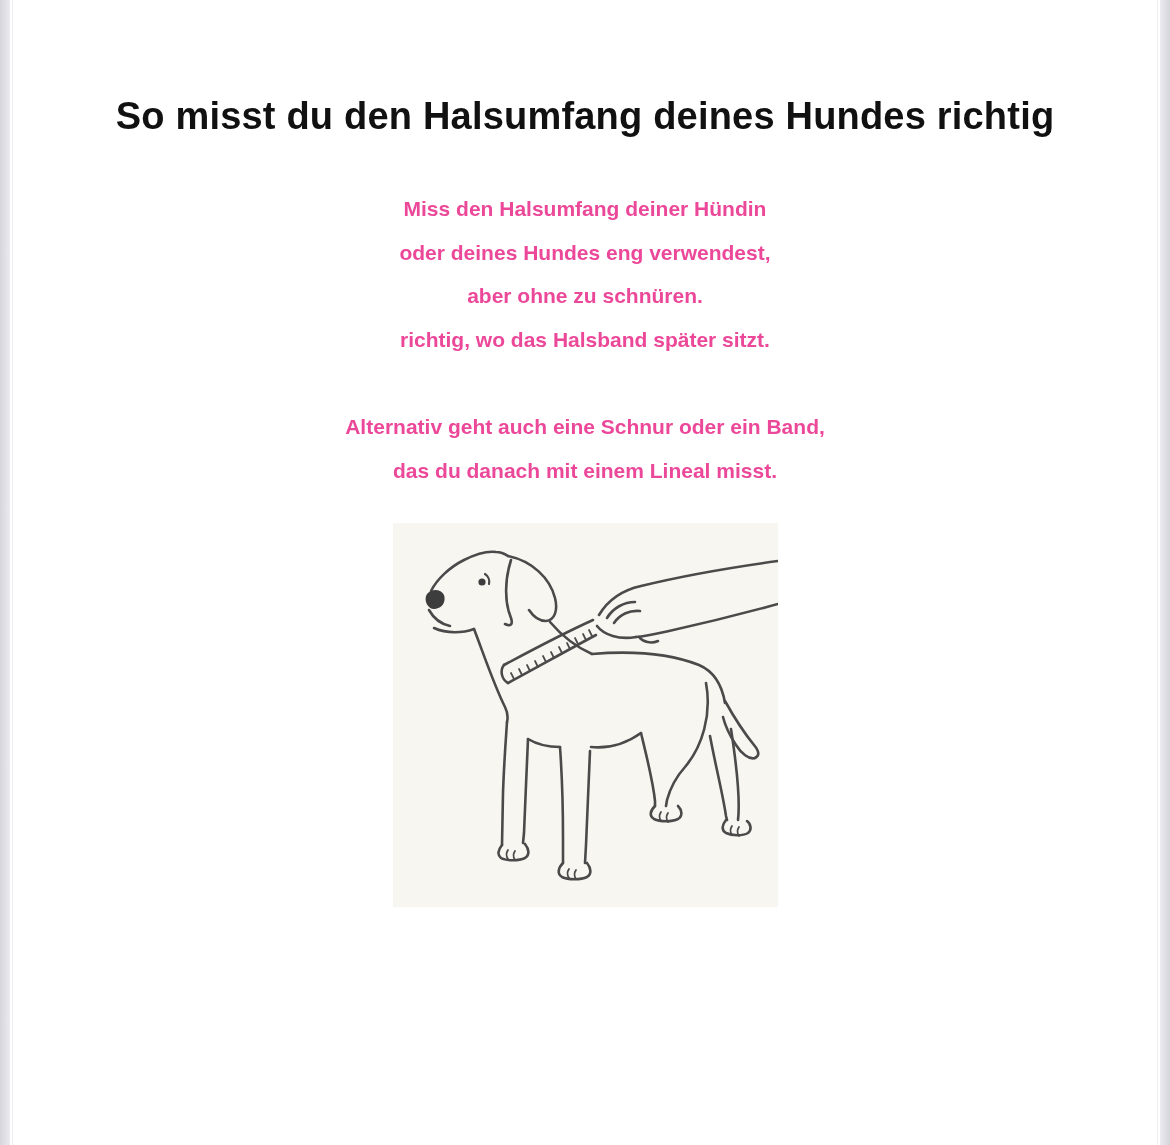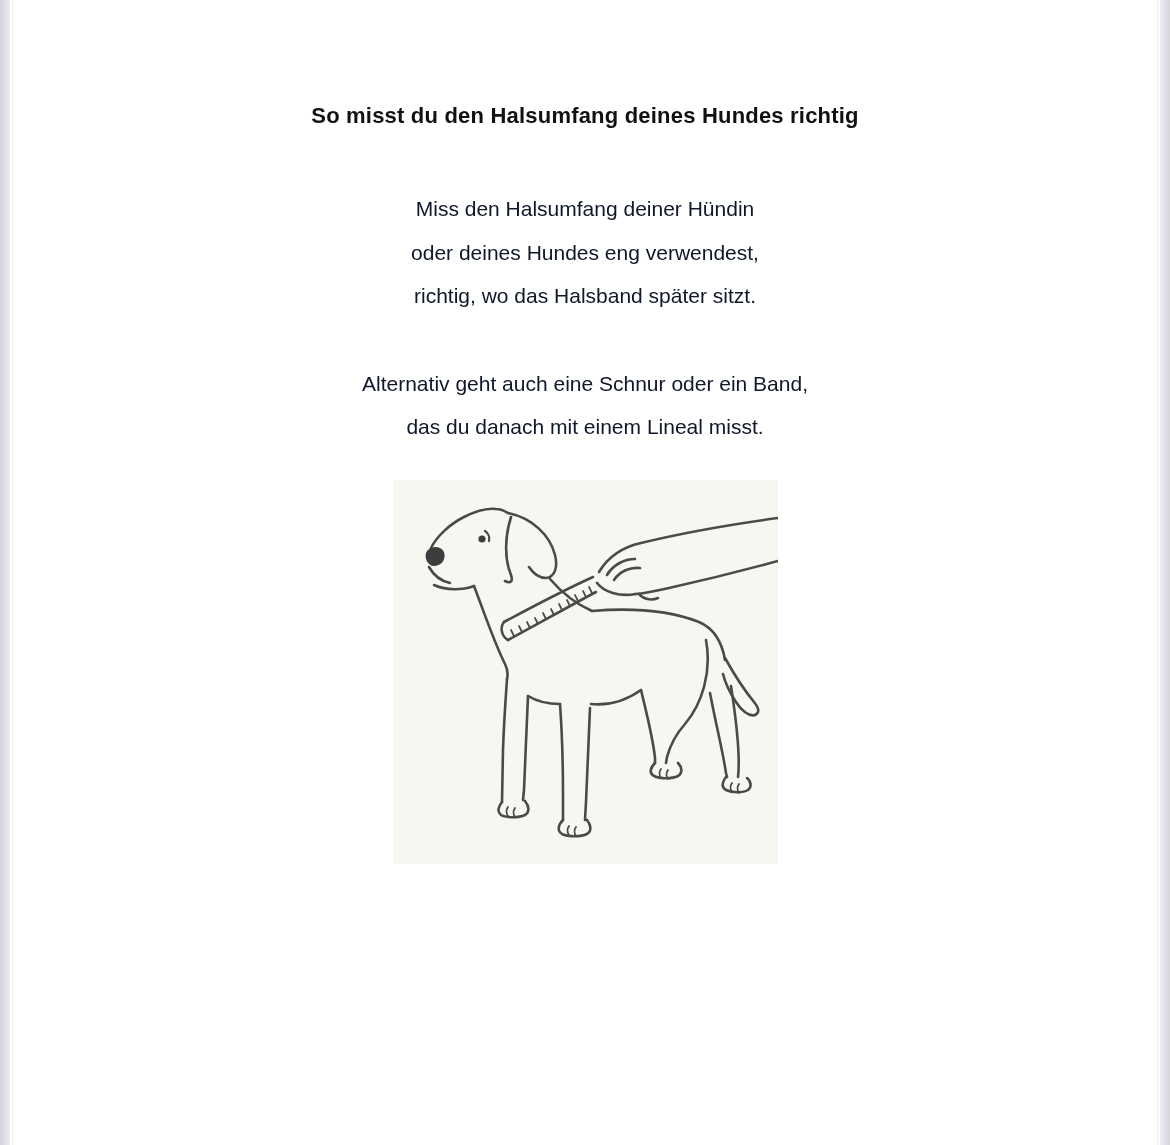--- a/index.html
+++ b/index.html
@@ -15,28 +15,28 @@
   .gutter.right { right:0; background:linear-gradient(to left,  #d5d5dc, #ebebf0); }
   .page-edge { position:absolute; top:0; bottom:0; width:1px; background:#eeeef2; }
   .page-edge.left  { left:12px; }
   .page-edge.right { right:12px; }
 
   .content {
     position:absolute; left:13px; right:13px; top:0;
     text-align:center;
   }
   h1.title {
-    font-size:22px; line-height:36px; font-weight:bold;
+    font-size:38px; line-height:36px; font-weight:bold;
     color:#111111; letter-spacing:0.2px;
     margin:98px 0 0 0;
   }
   p.body-text {
     font-size:21px; line-height:43.5px;
-    color:#0f172a; margin:0;
-    font-weight:normal;
+    color:#ec4899; margin:0;
+    font-weight:bold;
   }
   p.para-1 { margin-top:53px; }
   p.para-2 { margin-top:44px; }
   .line { display:block; }
 
   figure.illustration {
     margin:31px auto 0 auto;
     width:385px; height:384px;
     background:#f7f6f1;
     padding:0; display:block;
@@ -51,20 +51,21 @@
 <div class="gutter right"></div>
 <div class="page-edge right"></div>
 
 <div class="content">
 
   <h1 class="title">So misst du den Halsumfang deines Hundes richtig</h1>
 
   <p class="body-text para-1">
     <span class="line">Miss den Halsumfang deiner Hündin</span>
     <span class="line">oder deines Hundes eng verwendest,</span>
+    <span class="line">aber ohne zu schnüren.</span>
     <span class="line">richtig, wo das Halsband später sitzt.</span>
   </p>
 
   <p class="body-text para-2">
     <span class="line">Alternativ geht auch eine Schnur oder ein Band,</span>
     <span class="line">das du danach mit einem Lineal misst.</span>
   </p>
 
   <figure class="illustration">
     <svg viewBox="0 0 385 384" xmlns="http://www.w3.org/2000/svg">

